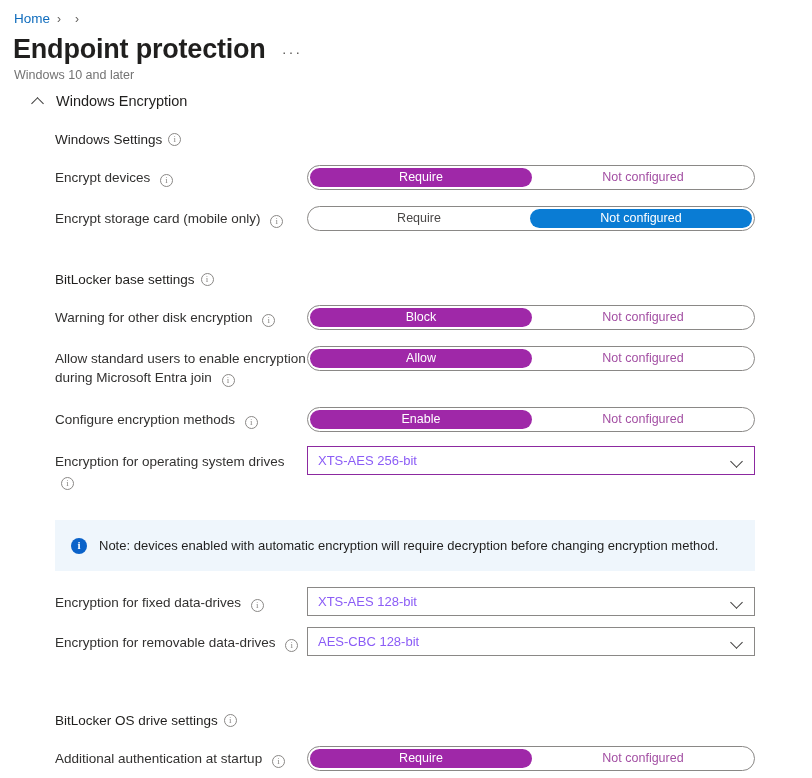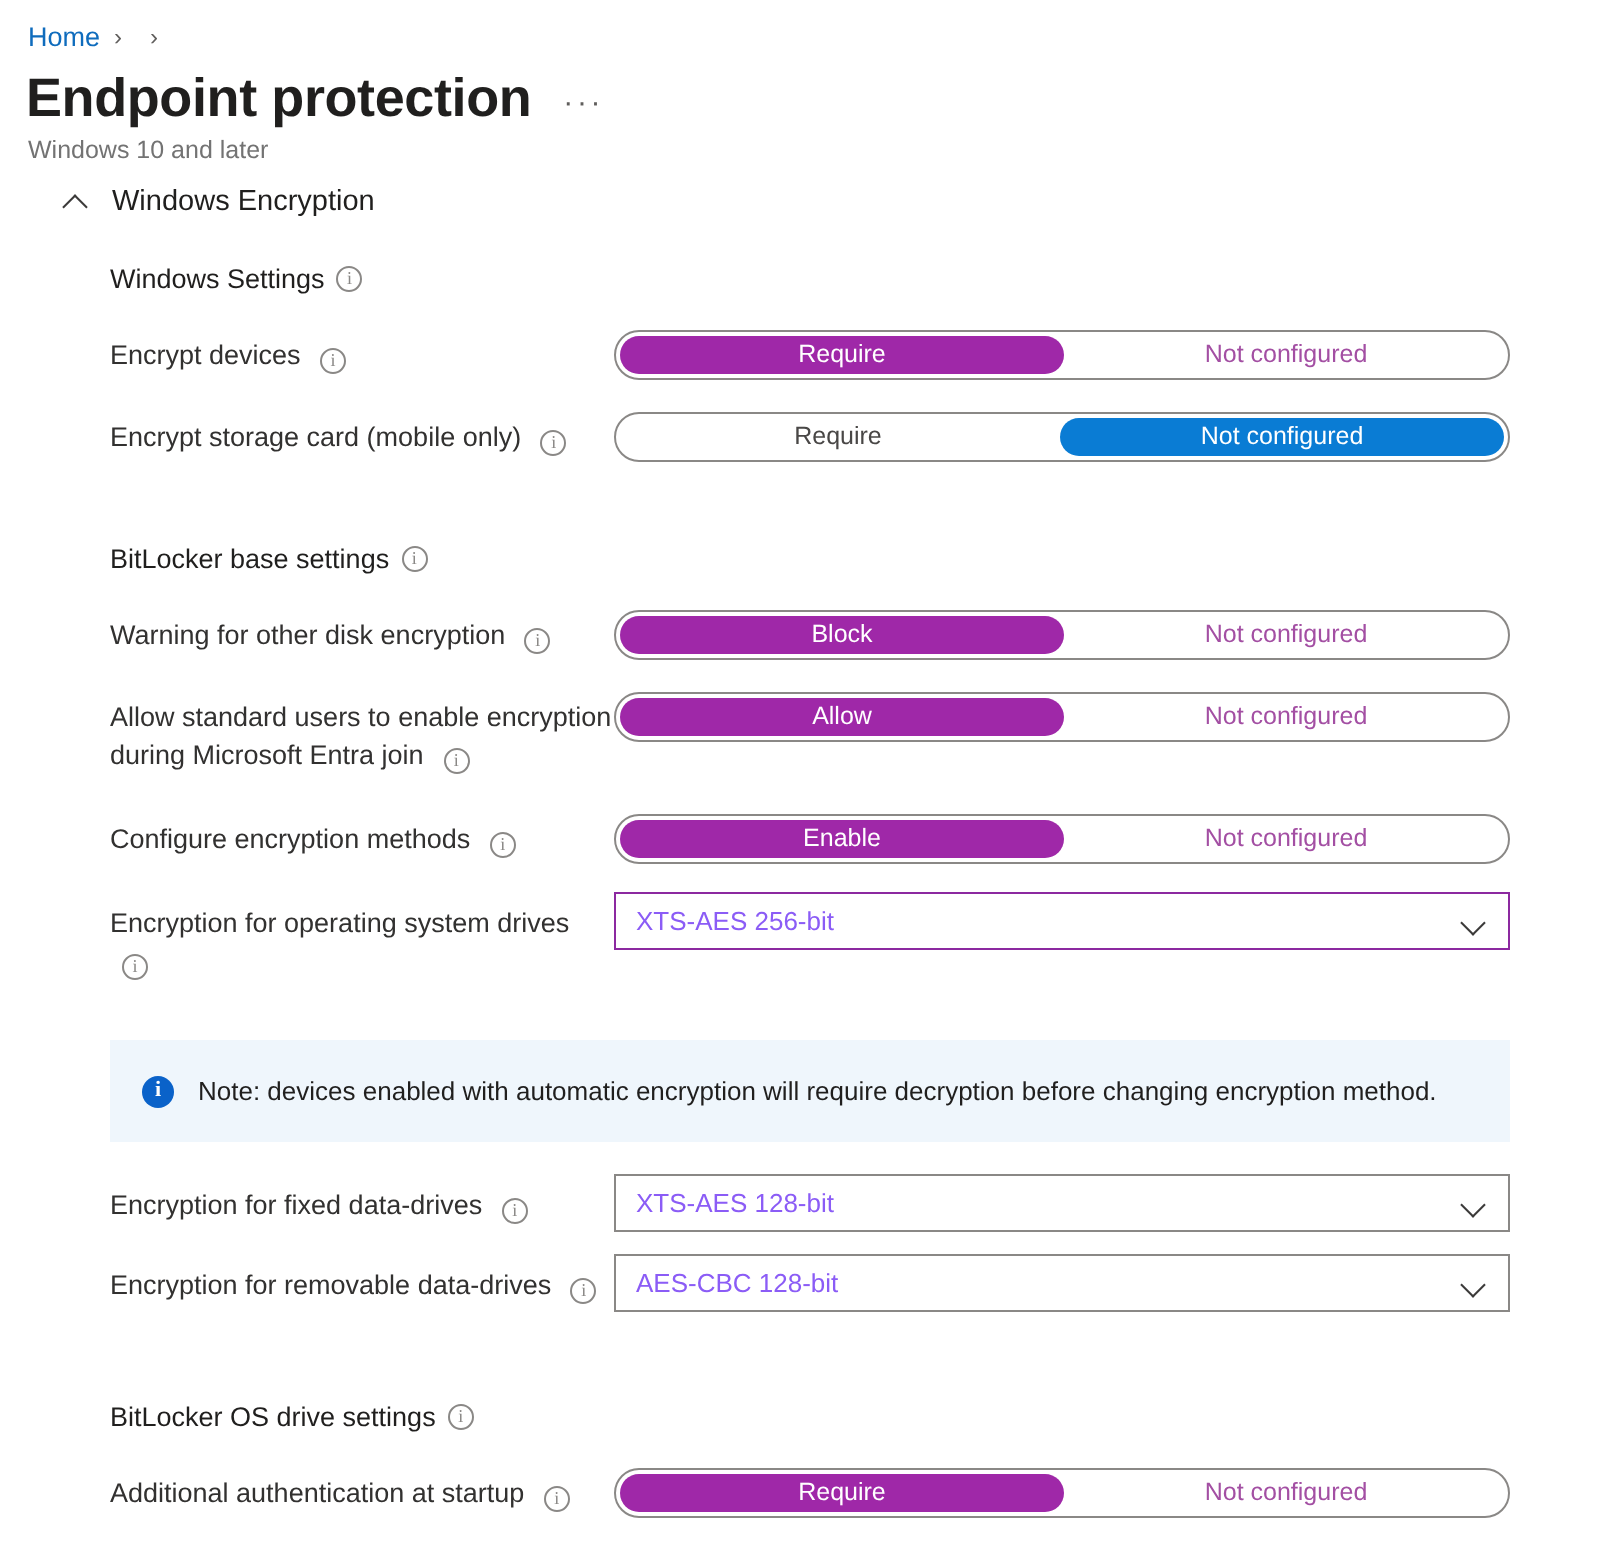--- a/index.html
+++ b/index.html
@@ -276,21 +276,21 @@
     <div class="row-label" style="padding-top:6px;">
       <span class="ilabel">Encryption for removable data-drives</span>
       <span class="info">i</span>
     </div>
     <div class="dropdown">
       <span class="dd-value">AES-CBC 128-bit</span>
       <span class="dd-chev"></span>
     </div>
   </div>
 
-  <div class="group-label" style="margin-top:42px;">
+  <div class="group-label" style="margin-top:54px;">
     <span>BitLocker OS drive settings</span>
     <span class="info">i</span>
   </div>
 
   <div class="row">
     <div class="row-label">
       <span class="ilabel">Additional authentication at startup</span>
       <span class="info">i</span>
     </div>
     <div class="toggle">

